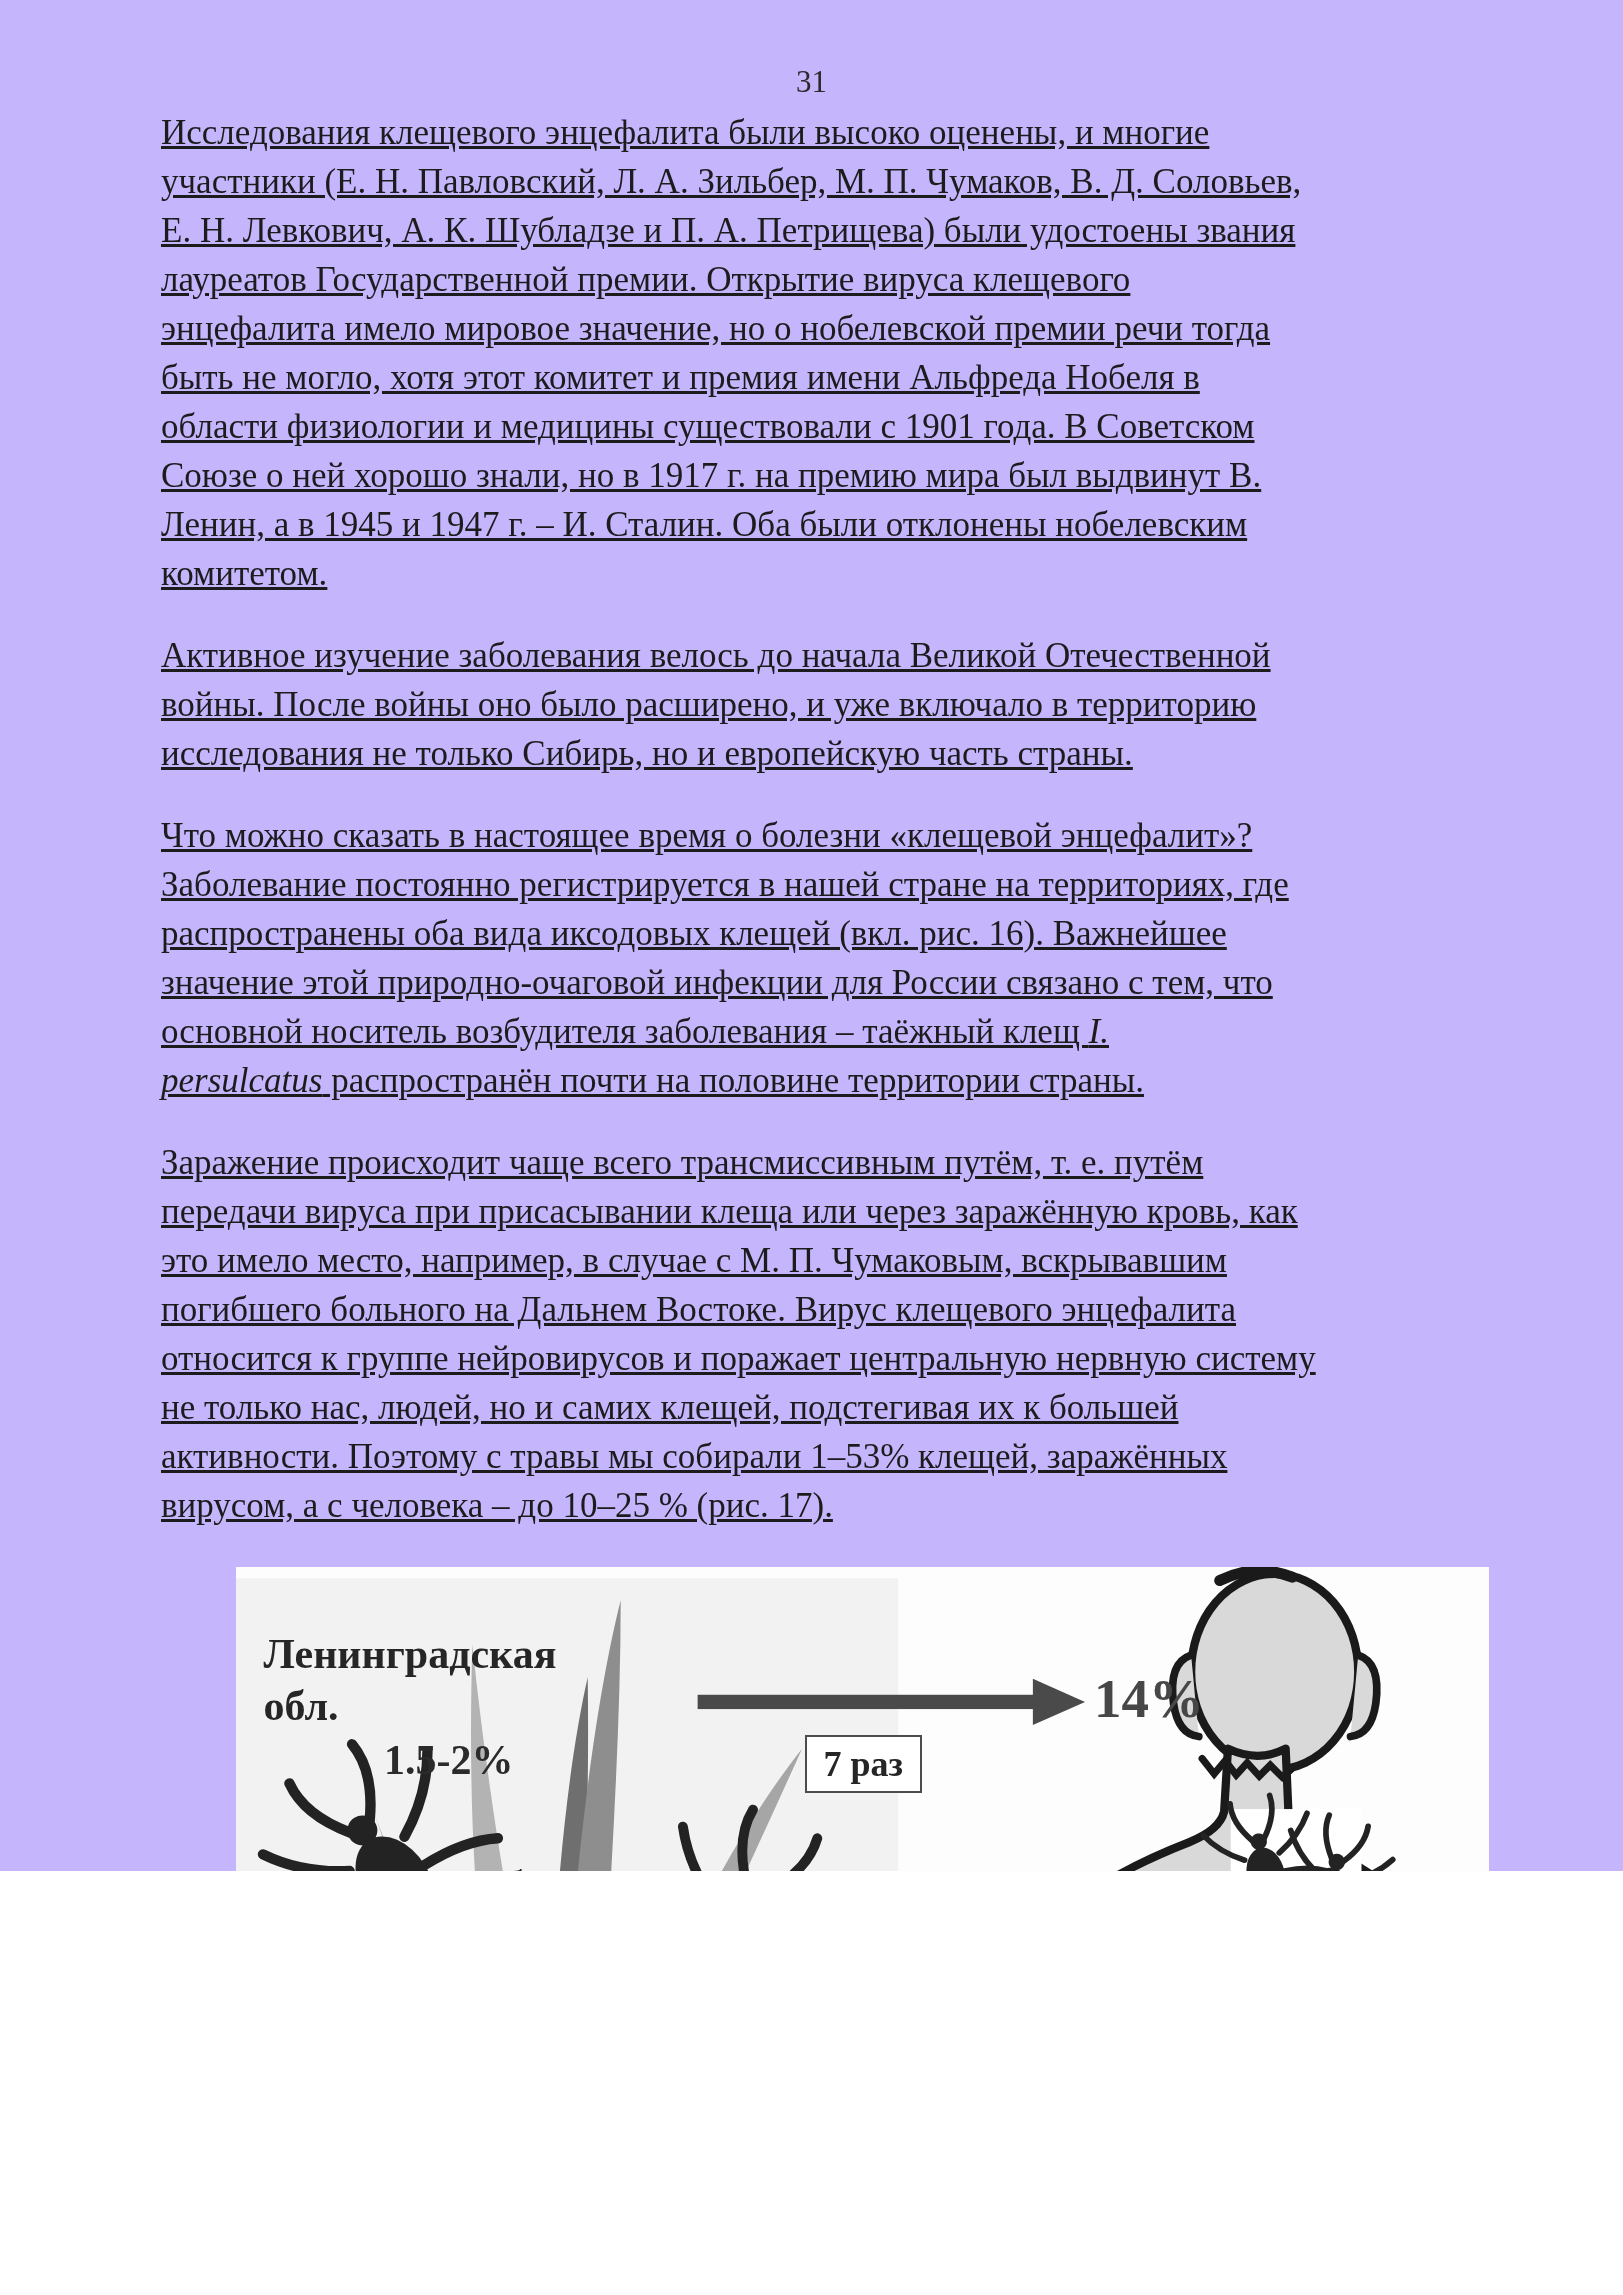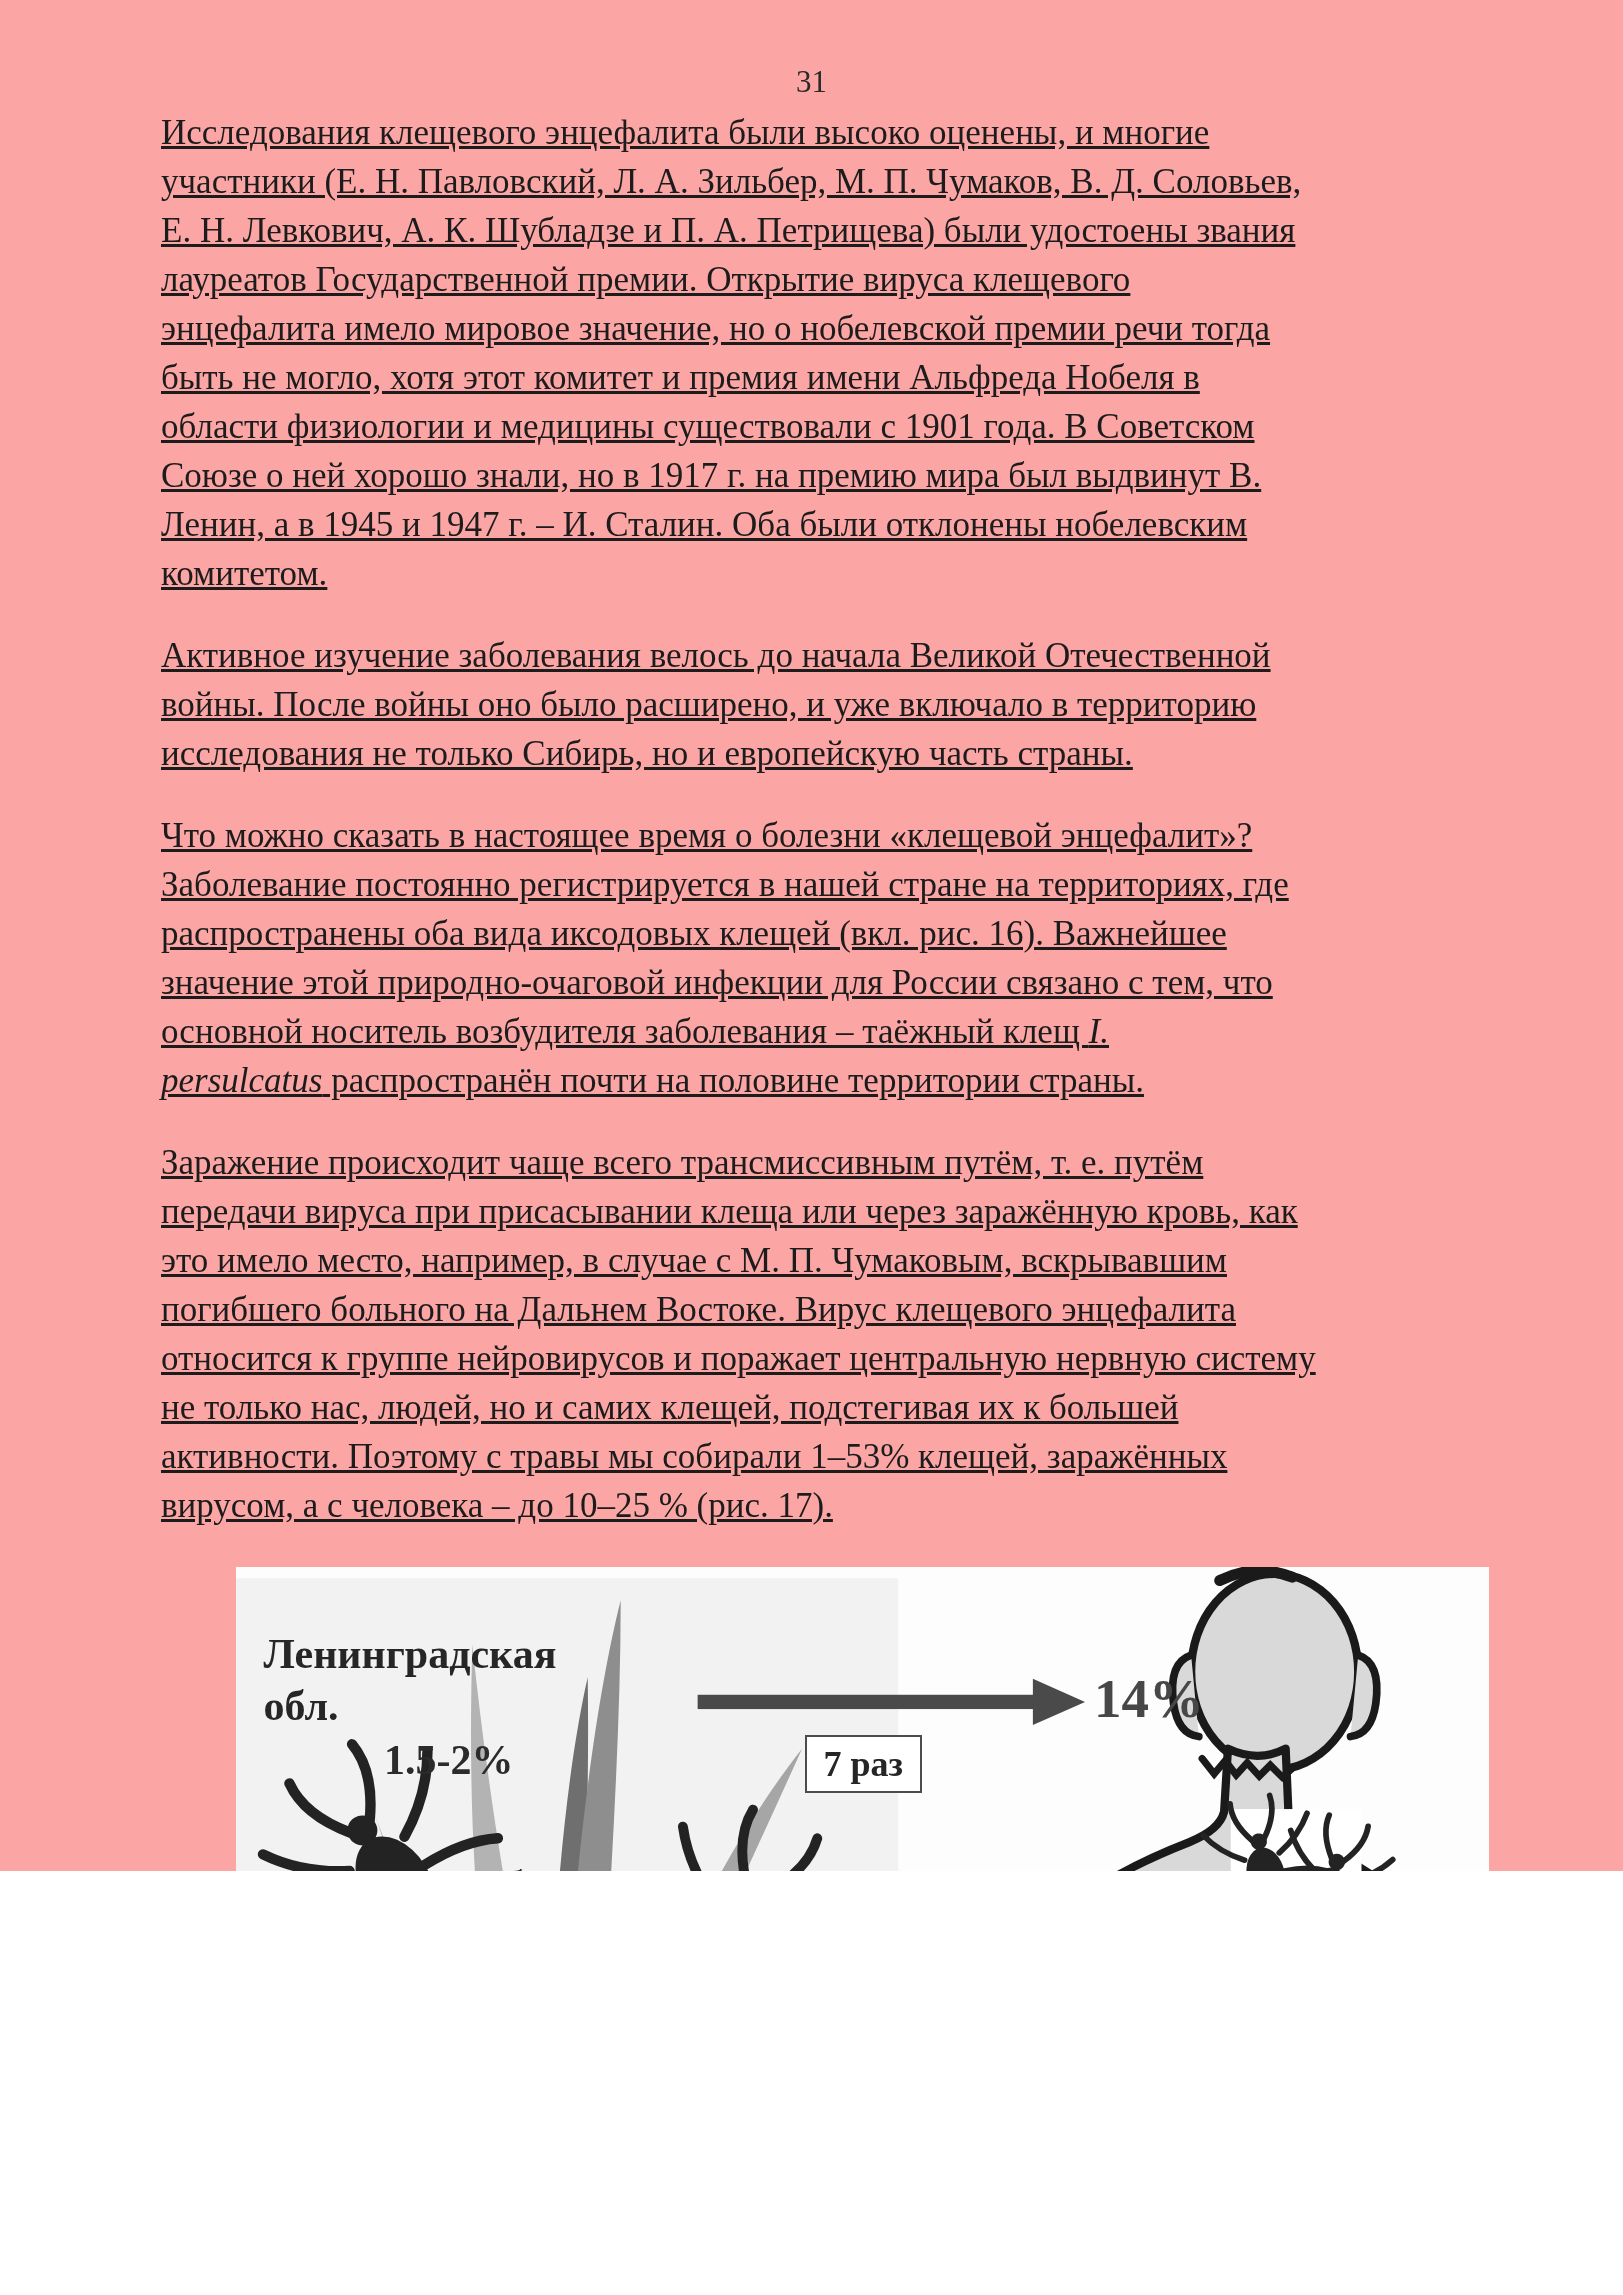--- a/index.html
+++ b/index.html
@@ -1,17 +1,17 @@
 <!DOCTYPE html>
 <html style="font-size:8.8px"><head>
 <meta charset="utf-8">
 <style>
   html,body { margin:0; padding:0; background:#ffffff; }
   .page {
-    position:relative; width:1623px; height:1871px; background:#fca5a5;
+    position:relative; width:1623px; height:1871px; background:#c4b5fd;
     font-family:"Liberation Serif", serif; color:#1c1c1c; overflow:hidden;
   }
   .page-number {
     position:absolute; top:64px; left:0; width:100%;
     text-align:center; font-size:31px; color:#2a2a2a;
   }
   .body-text { position:absolute; left:161px; top:108px; width:1358px; }
   .para { margin:0 0 33px 0;text-decoration:underline; }
   .tline { font-size:35px; line-height:49px; white-space:nowrap; }
   .it { font-style:italic; }

